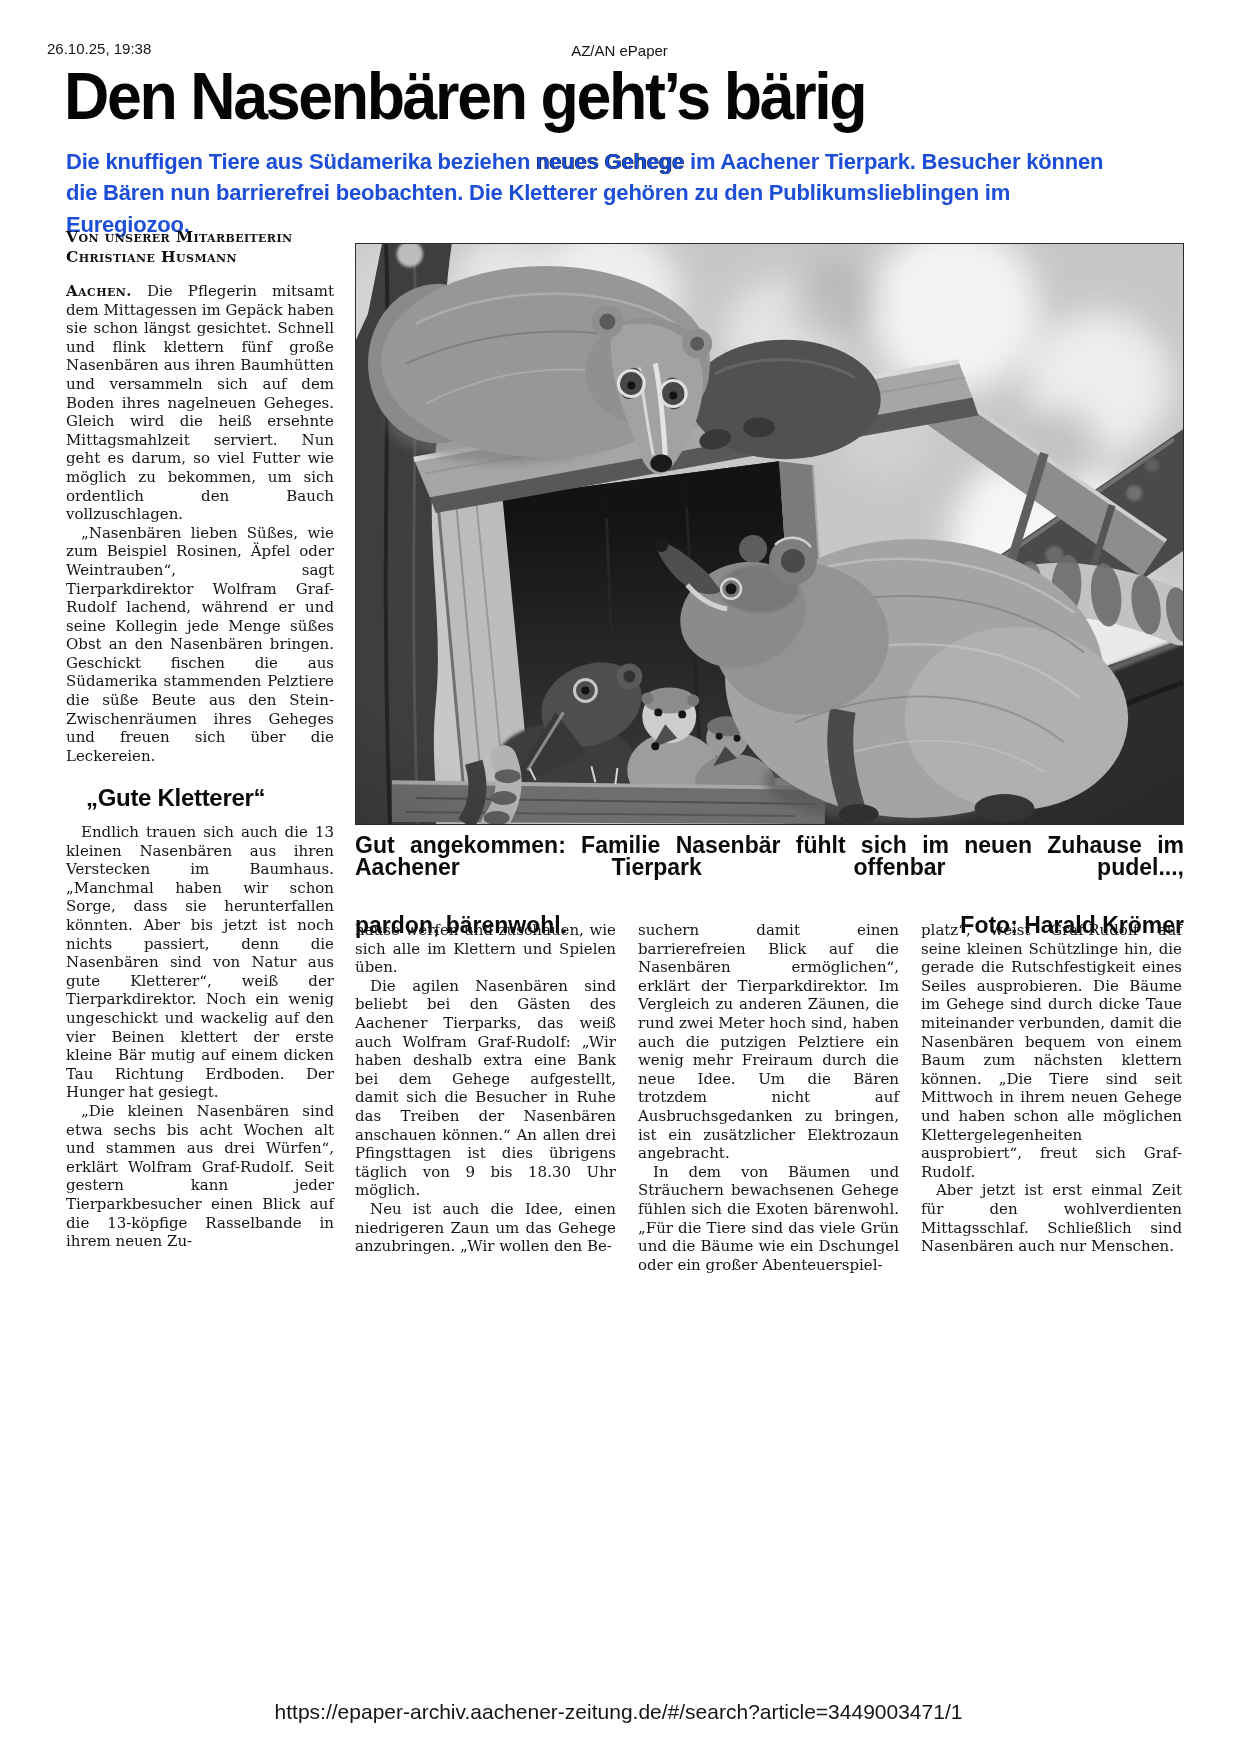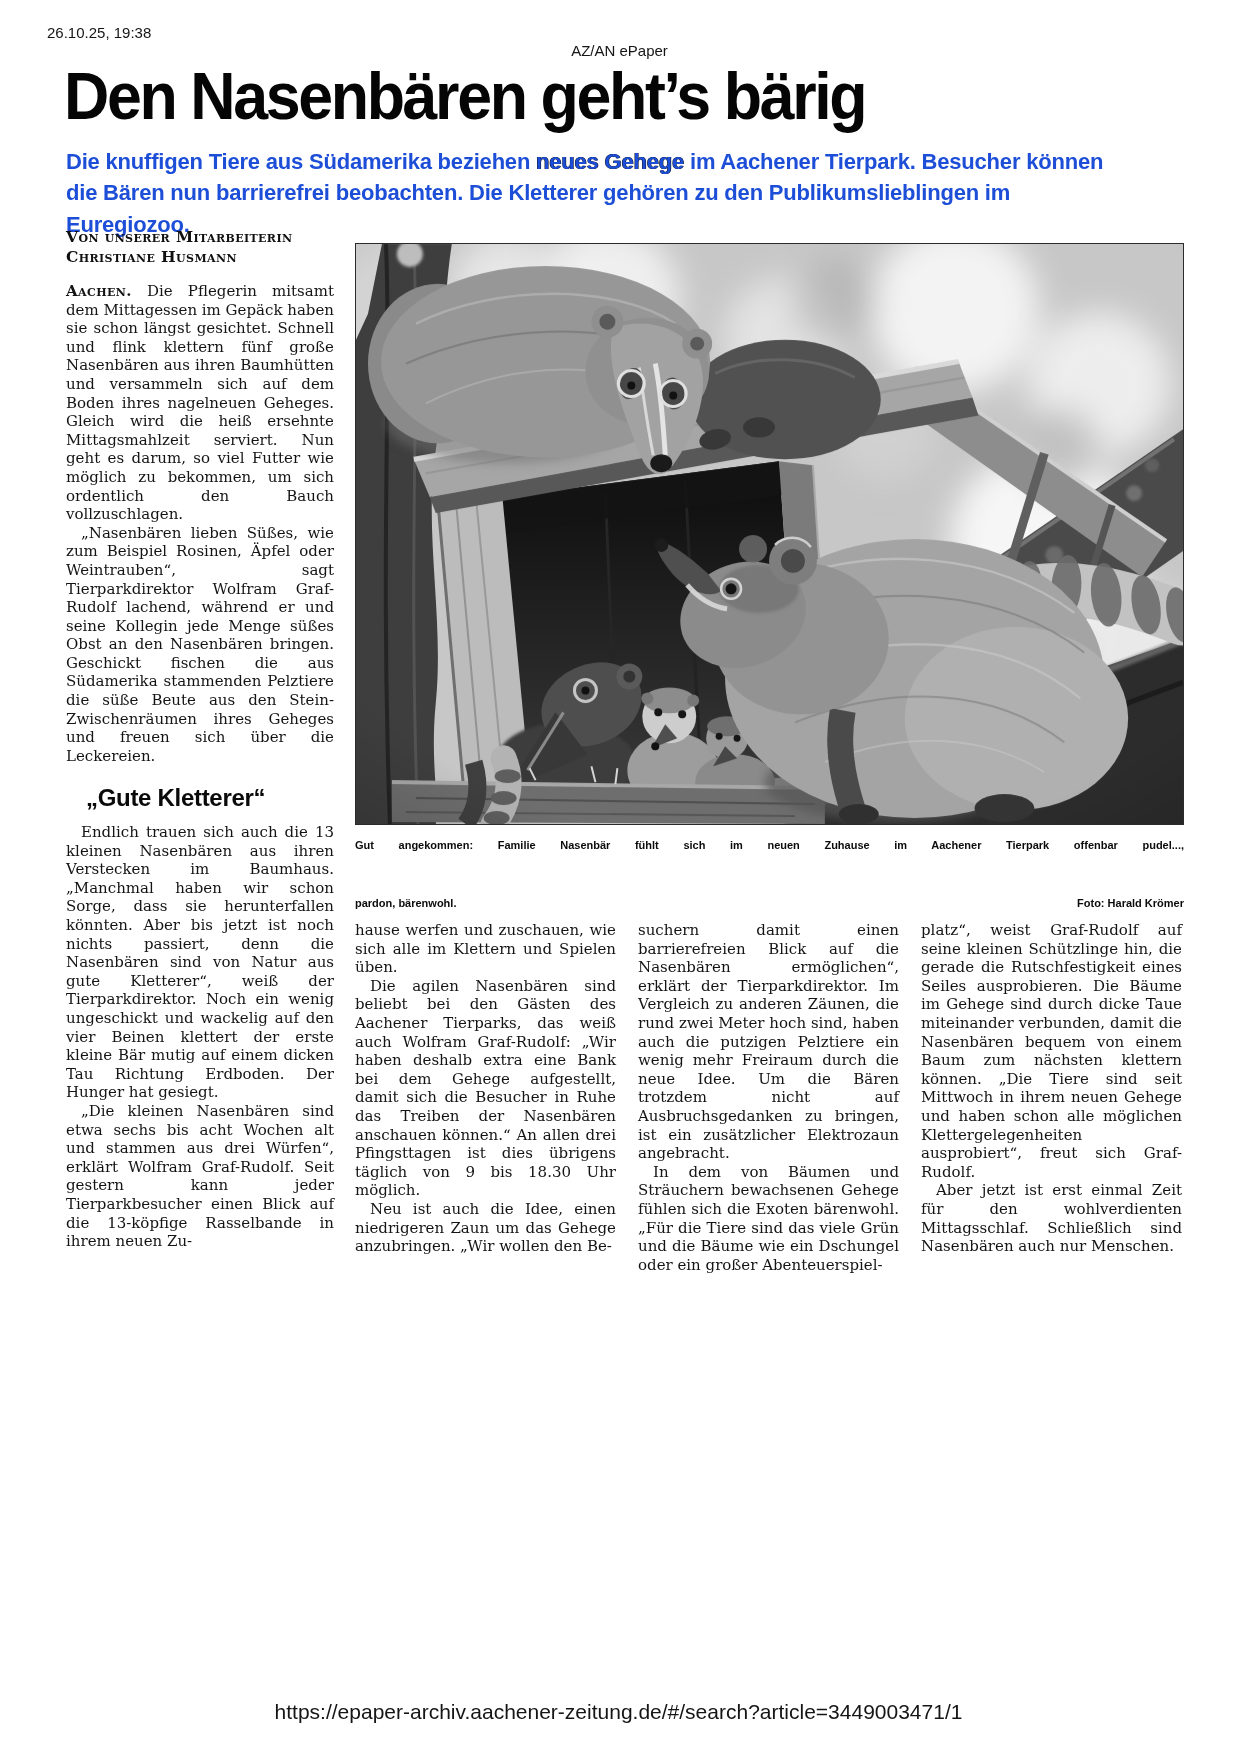--- a/index.html
+++ b/index.html
@@ -1,21 +1,21 @@
 <!DOCTYPE html>
 <html lang="de"><head>
 <meta charset="utf-8">
 <style>
   html,body{margin:0;padding:0;background:#ffffff;}
   .page{position:relative;width:1239px;height:1753px;background:#ffffff;overflow:hidden;
         font-family:"Liberation Sans",sans-serif;color:#0a0a0a;}
 
   
   .topbar{position:absolute;top:24px;left:0;width:1239px;height:22px;font-size:15px;color:#151515;}
-  .topbar .dt{position:absolute;left:47px;top:0;}
+  .topbar .dt{position:absolute;left:47px;top:16px;}
   .topbar .title{position:absolute;left:0;top:18px;width:100%;text-align:center;}
   .footer{position:absolute;top:1700px;left:47px;width:1143px;display:flex;justify-content:center;
           font-size:21px;color:#151515;}
 
   
   .headline{position:absolute;left:64px;top:62px;width:1130px;margin:0;
             font-size:66px;font-weight:700;letter-spacing:-2.5px;line-height:1.05;color:#050505;
             transform:scaleX(.95);transform-origin:0 0;white-space:nowrap;}
   .subheadline{position:absolute;left:66px;top:146px;width:1040px;
                font-size:22px;font-weight:700;line-height:1.43;color:#1d4ed8;letter-spacing:-.2px;}
@@ -29,21 +29,21 @@
   .smallcaps{font-variant:small-caps;font-weight:700;letter-spacing:.4px;}
 
   .col1{position:absolute;left:66px;top:227px;width:268px;}
   .byline{font-family:"DejaVu Serif","Liberation Serif",serif;font-size:15.5px;line-height:20px;
           font-variant:small-caps;font-weight:700;letter-spacing:.4px;margin-bottom:15px;color:#101010;}
   .crosshead{font-family:"Liberation Sans",sans-serif;font-size:24px;font-weight:700;
              margin:24px 0 15px 20px;color:#0a0a0a;letter-spacing:-.3px;}
 
   .photo-figure{position:absolute;left:355px;top:243px;width:829px;}
   .photo{width:829px;height:582px;border:1.5px solid #2b2b2b;box-sizing:border-box;display:block;}
-  .caption{margin-top:9px;font-size:11px;font-weight:700;line-height:22px;color:#0b0b0b;}
+  .caption{margin-top:9px;font-size:23px;font-weight:700;line-height:22px;color:#0b0b0b;}
   .caption .l1{text-align:justify;text-align-last:justify;}
   .caption .l2{display:flex;justify-content:space-between;margin-top:36px;}
 
   .bottom-cols{position:absolute;left:355px;top:921px;width:829px;display:flex;gap:22px;}
   .bottom-cols .bcol{width:261px;flex:0 0 261px;}
 </style>
 </head>
 <body>
 
 <div class="page">

